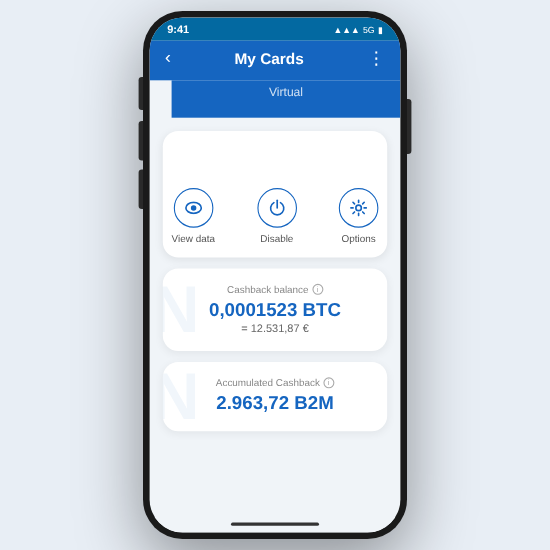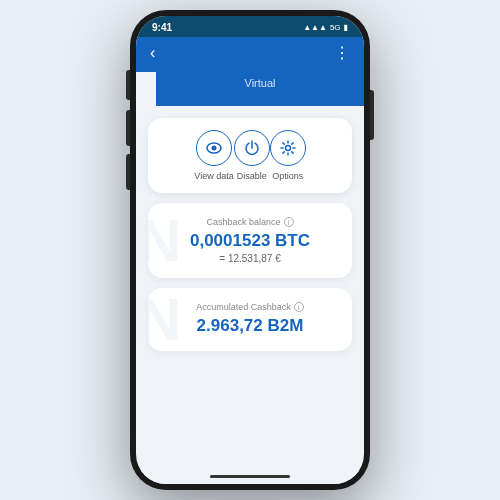--- a/index.html
+++ b/index.html
@@ -26,21 +26,21 @@
       width: 100%;
       height: 100%;
       background: #f0f4f8;
       border-radius: 30px;
       overflow: hidden;
       display: flex;
       flex-direction: column;
     }
     
     .status-bar {
-      background: #0c4a6e;
+      background: #0369a1;
       display: flex;
       justify-content: space-between;
       align-items: center;
       padding: 6px 16px 4px;
       flex-shrink: 0;
     }
     .status-time {
       color: white;
       font-size: 10px;
       font-weight: 600;
@@ -196,22 +196,23 @@
       font-size: 7px;
       font-weight: 900;
     }
     .wallet-label {
       color: rgba(255,255,255,0.85);
       font-size: 8px;
     }
     
     .card-actions {
       display: flex;
-      justify-content: center;
+      justify-content: space-between;
       padding: 12px 8px;
+      margin-top: 40px;
     }
     .action-btn {
       display: flex;
       flex-direction: column;
       align-items: center;
       gap: 5px;
       cursor: pointer;
     }
     .action-icon {
       width: 36px;
@@ -350,20 +351,21 @@
       <span class="status-time">9:41</span>
       <div class="status-icons">
         <span>▲▲▲</span>
         <span>5G</span>
         <span>▮</span>
       </div>
     </div>
 
     <div class="header">
       <span class="header-back">‹</span>
+      <span class="header-title">My Cards</span>
       <span class="header-dots">⋮</span>
     </div>
 
     <div class="tab-bar">
       <button class="tab-btn inactive">Virtual</button>
     </div>
 
     <div class="content">
 
       <div class="card-section">

